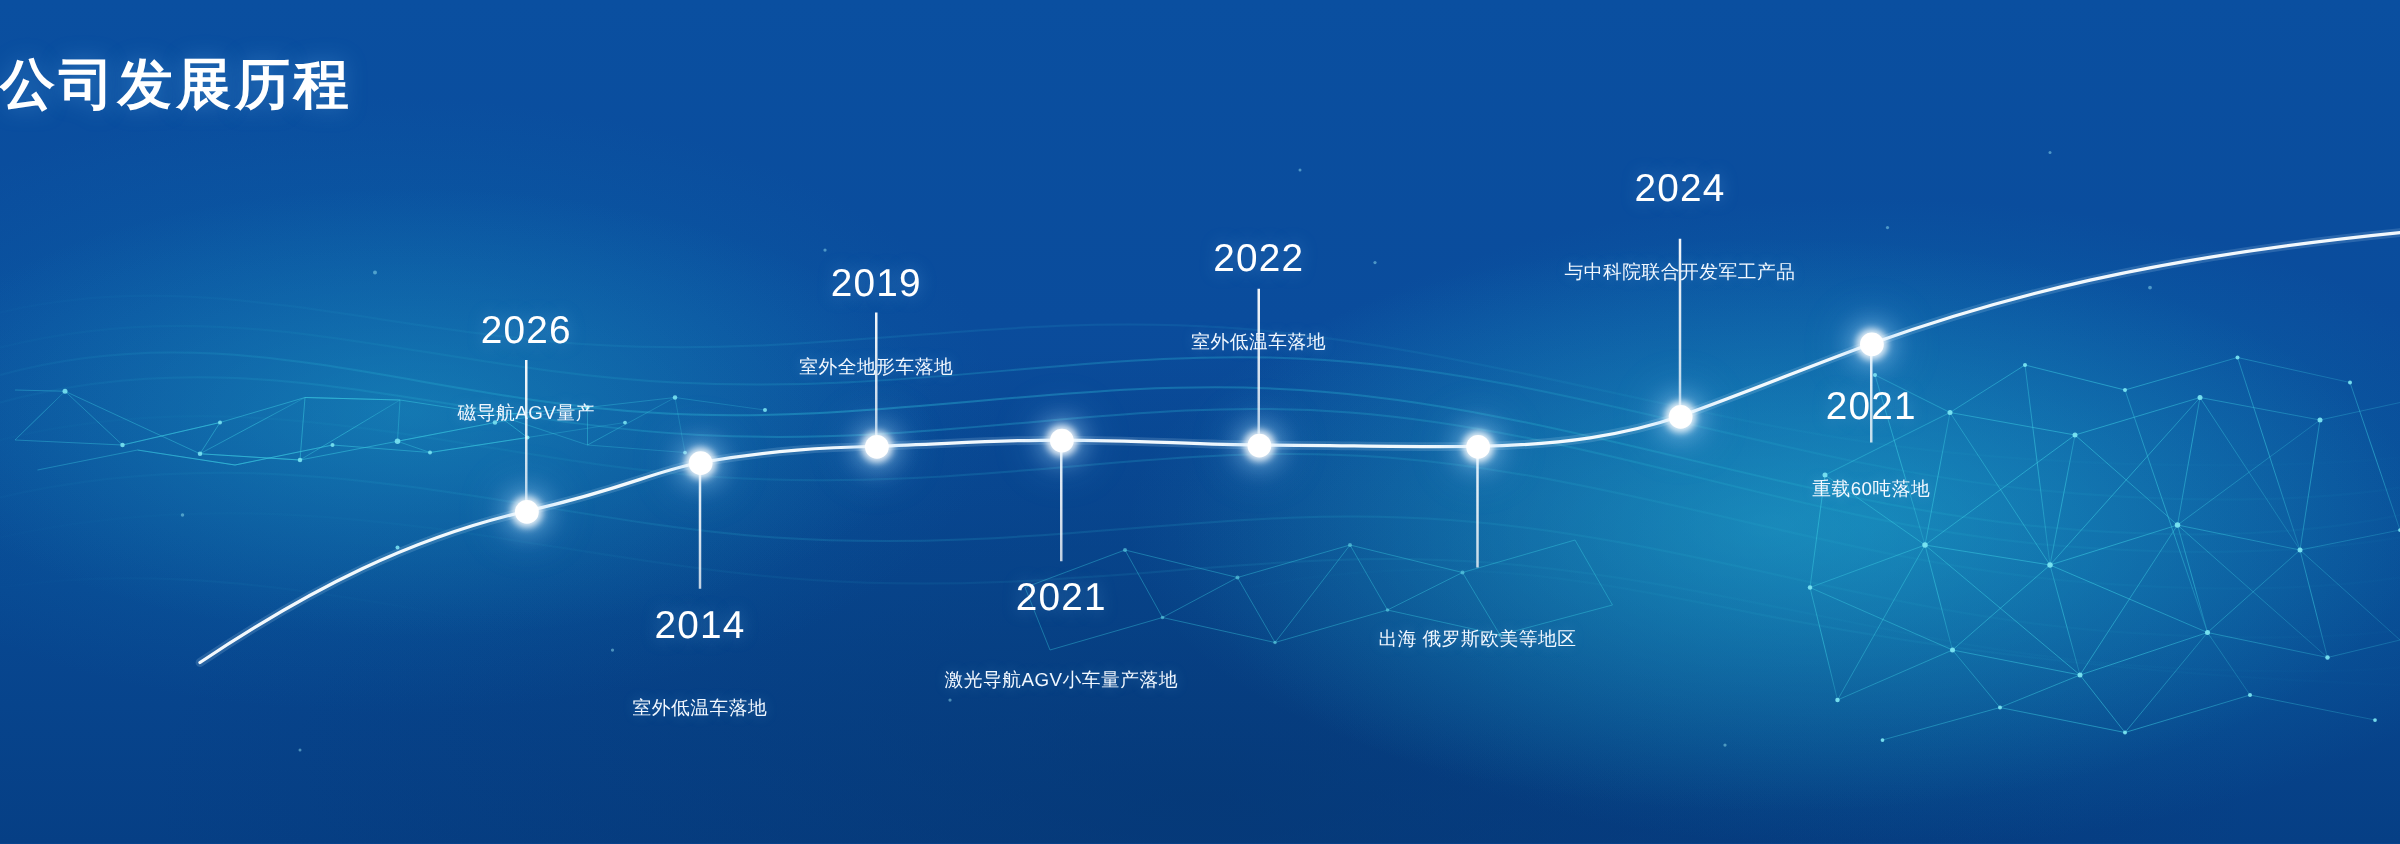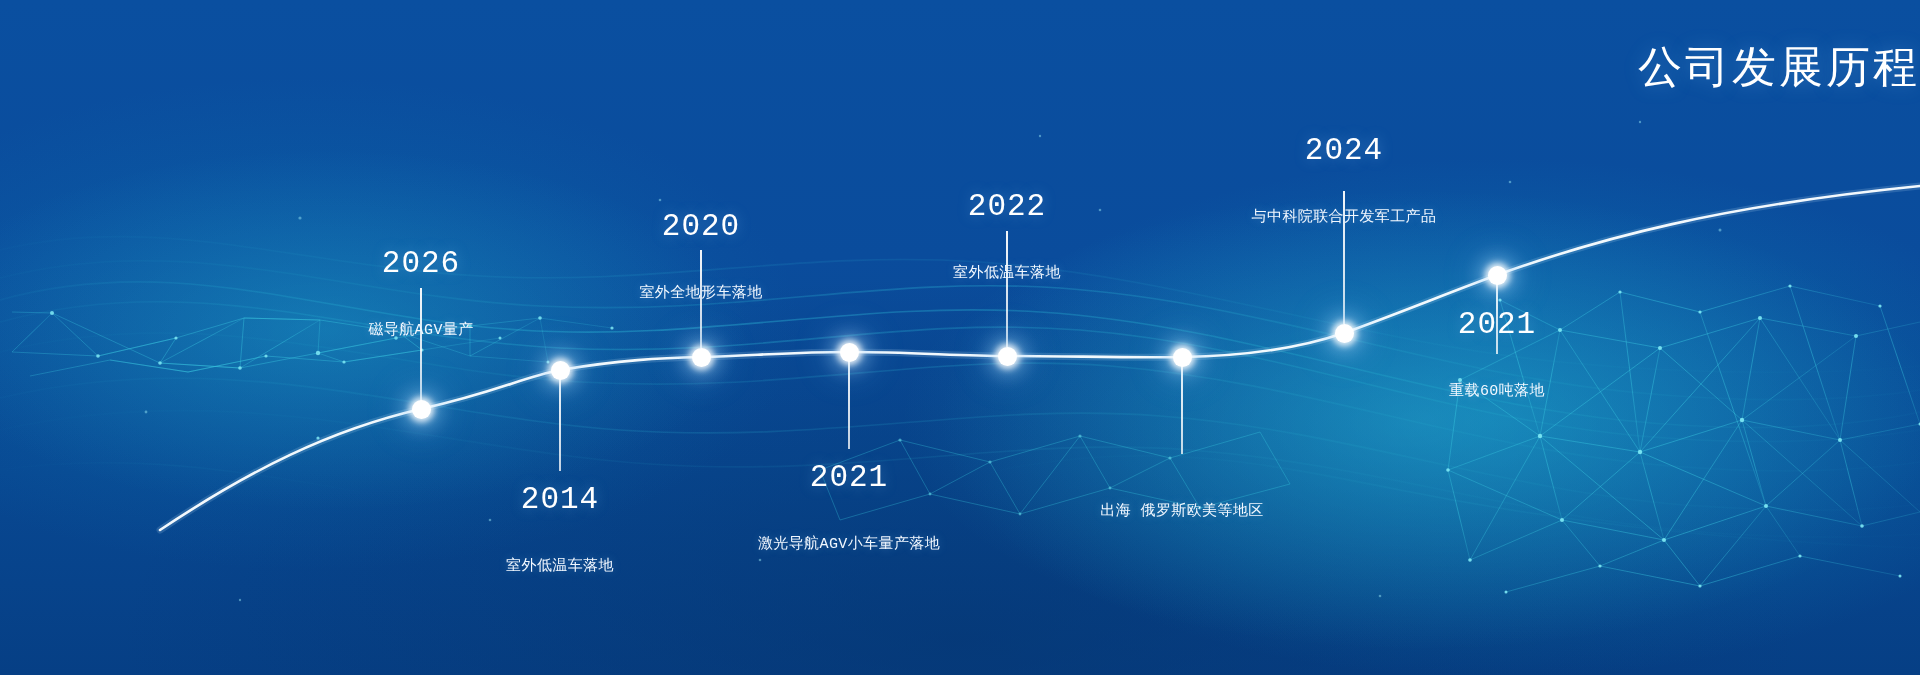--- a/index.html
+++ b/index.html
@@ -26,25 +26,25 @@
       radial-gradient(ellipse 1200px 520px at 50% 95%, rgba(5,52,110,0.55) 0%, rgba(5,52,110,0.0) 70%),
       linear-gradient(180deg, #0a4fa0 0%, #0a4c9c 38%, #084892 70%, #063f85 100%);
   }
   .bg-svg { position: absolute; inset: 0; width: 1920px; height: 675px; }
 
   
   .title {
     position: absolute;
     left: 0; right: 0;
     top: 38px;
-    text-align: right;
+    text-align: left;
     color: #ffffff;
     font-size: 44px;
     letter-spacing: 3px;
-    font-weight: 400;
+    font-weight: 700;
     text-shadow: 0 0 18px rgba(120,200,255,0.35);
     white-space: nowrap;
   }
 
   
   .node {
     position: absolute;
     width: 19px; height: 19px;
     margin-left: -9.5px;
     margin-top: -9.5px;
@@ -60,21 +60,20 @@
     width: 1.6px;
     margin-left: -0.8px;
     background: linear-gradient(180deg, rgba(255,255,255,0.95), rgba(255,255,255,0.75));
   }
   .label {
     position: absolute;
     text-align: center;
     color: #ffffff;
     white-space: nowrap;
     transform: translateX(-50%);
-    font-family: Liberation Mono, monospace;
   }
   .label .year {
     font-size: 31px;
     line-height: 38px;
     font-weight: 400;
     letter-spacing: 1px;
     text-shadow: 0 0 14px rgba(140,210,255,0.35);
   }
   .label .desc {
     font-size: 15px;
@@ -274,21 +273,21 @@
       </div>
       <div class="node" style="left: 421px; top: 409px;"></div>
       <div class="stem" style="left: 560px; top: 379px; height: 92px;"></div>
       <div class="label label-below" style="left: 560px; top: 481px;">
         <div class="year">2014</div>
         <div class="desc">室外低温车落地</div>
       </div>
       <div class="node" style="left: 560px; top: 370px;"></div>
       <div class="stem" style="left: 701px; top: 250px; height: 98px;"></div>
       <div class="label label-above" style="left: 701px; top: 208px;">
-        <div class="year">2020</div>
+        <div class="year">2019</div>
         <div class="desc">室外全地形车落地</div>
       </div>
       <div class="node" style="left: 701px; top: 357px;"></div>
       <div class="stem" style="left: 849px; top: 361px; height: 88px;"></div>
       <div class="label label-below" style="left: 849px; top: 459px;">
         <div class="year">2021</div>
         <div class="desc">激光导航AGV小车量产落地</div>
       </div>
       <div class="node" style="left: 849px; top: 352px;"></div>
       <div class="stem" style="left: 1007px; top: 231px; height: 116px;"></div>

